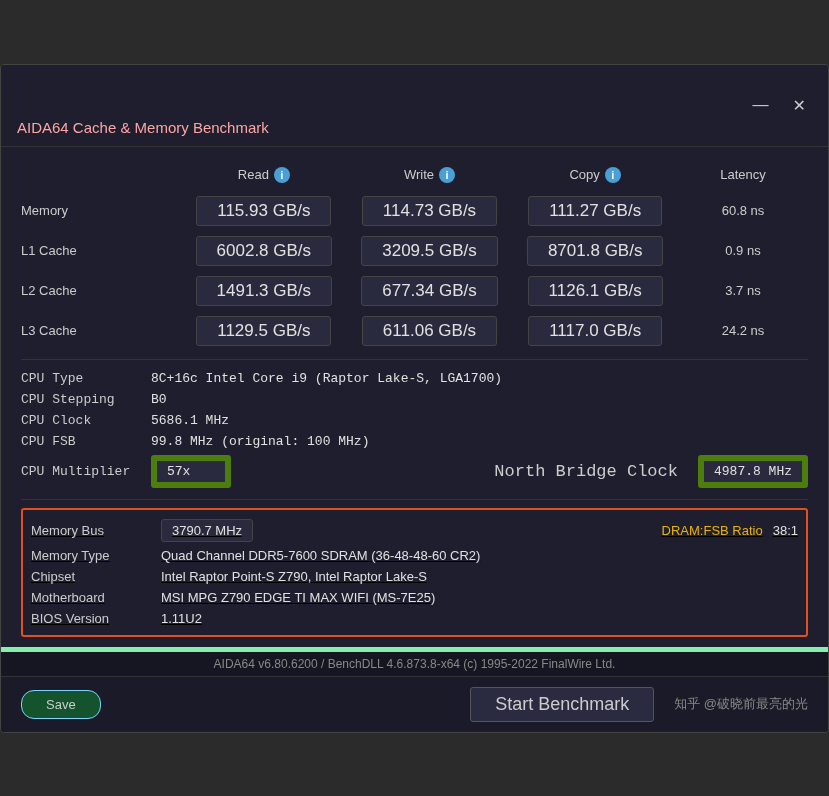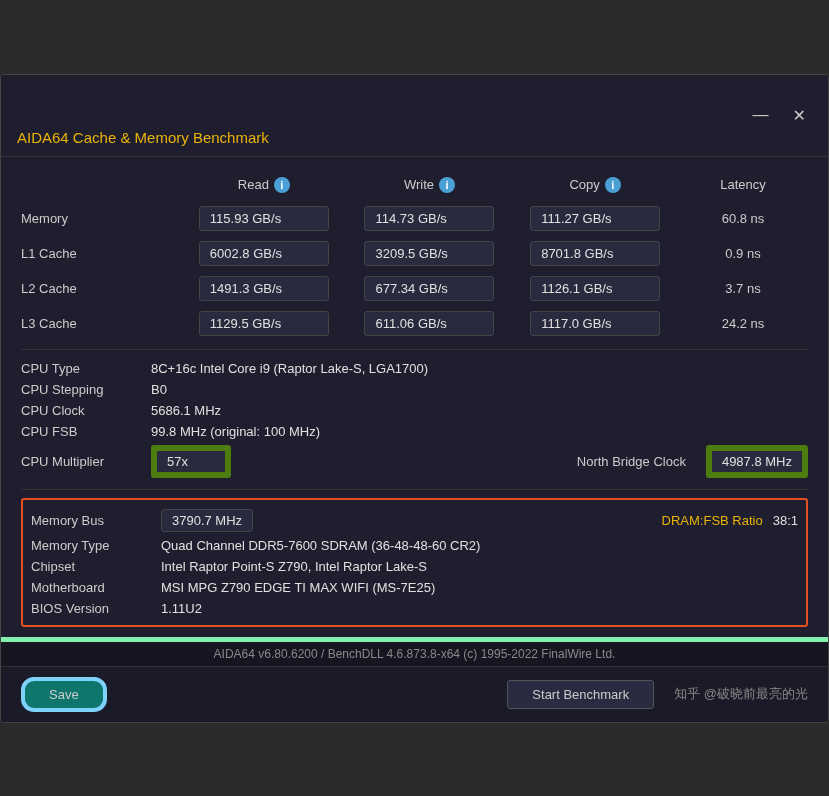--- a/index.html
+++ b/index.html
@@ -20,21 +20,21 @@
     }
     .titlebar {
       background: #1e1e2e;
       padding: 10px 16px;
       display: flex;
       align-items: center;
       justify-content: space-between;
       border-bottom: 1px solid #333;
     }
     .titlebar-title {
-      color: #eab308;
+      color: #fca5a5;
       font-size: 15px;
       font-weight: 500;
       margin-top: 44px;
     }
     .titlebar-controls {
       display: flex;
       gap: 12px;
       align-items: center;
     }
     .titlebar-btn {
@@ -93,39 +93,40 @@
     }
     .bench-cell {
       display: flex;
       justify-content: center;
       padding: 0 6px;
     }
     .bench-value-box {
       background: #2a2a3e;
       border: 1px solid #444;
       border-radius: 3px;
-      padding: 4px 10px;
+      padding: 4px 20px;
       color: #e0e0e0;
-      font-size: 13px;
-      text-align: left;
+      font-size: 17px;
+      text-align: right;
       min-width: 130px;
     }
     .bench-latency {
       color: #ccc;
       font-size: 13px;
       text-align: center;
     }
     .divider {
       height: 1px;
       background: #333;
       margin: 8px 0;
     }
     
     .info-section {
       margin-bottom: 8px;
+      font-family: Liberation Mono, monospace;
     }
     .info-row {
       display: flex;
       align-items: baseline;
       padding: 3px 0;
     }
     .info-label {
       color: #ccc;
       font-size: 13px;
       width: 130px;
@@ -155,29 +156,30 @@
       align-items: center;
       flex: 1;
     }
     .cpu-multiplier-row .right-part {
       display: flex;
       align-items: center;
       gap: 10px;
     }
     .north-bridge-label {
       color: #ccc;
-      font-size: 13px;
+      font-size: 17px;
       margin-right: 10px;
     }
     
     .highlighted-section {
       border: 2px solid #e05020;
       border-radius: 3px;
       padding: 6px 8px;
       margin-bottom: 10px;
+      text-decoration: underline;
     }
     .highlighted-row {
       display: flex;
       align-items: flex-start;
       padding: 3px 0;
     }
     .hl-label {
       color: #ccc;
       font-size: 13px;
       width: 130px;
@@ -226,35 +228,35 @@
     }
     
     .bottom-bar {
       background: #1a1a28;
       padding: 10px 20px;
       display: flex;
       align-items: center;
       border-top: 1px solid #333;
     }
     .btn-save {
-      background: #0f766e;
-      border: 4px solid #7dd3fc;
+      background: #14532d;
+      border: 1px solid #7dd3fc;
       border-radius: 13px;
       color: #ccc;
       font-size: 13px;
       padding: 6px 24px;
       cursor: pointer;
     }
     .spacer { flex: 1; }
     .btn-benchmark {
       background: #2a2a40;
       border: 1px solid #555;
       border-radius: 3px;
       color: #ccc;
-      font-size: 13px;
+      font-size: 18px;
       padding: 6px 24px;
       cursor: pointer;
     }
     .watermark {
       color: #888;
       font-size: 13px;
       margin-left: 20px;
     }
   </style>
 </head>

